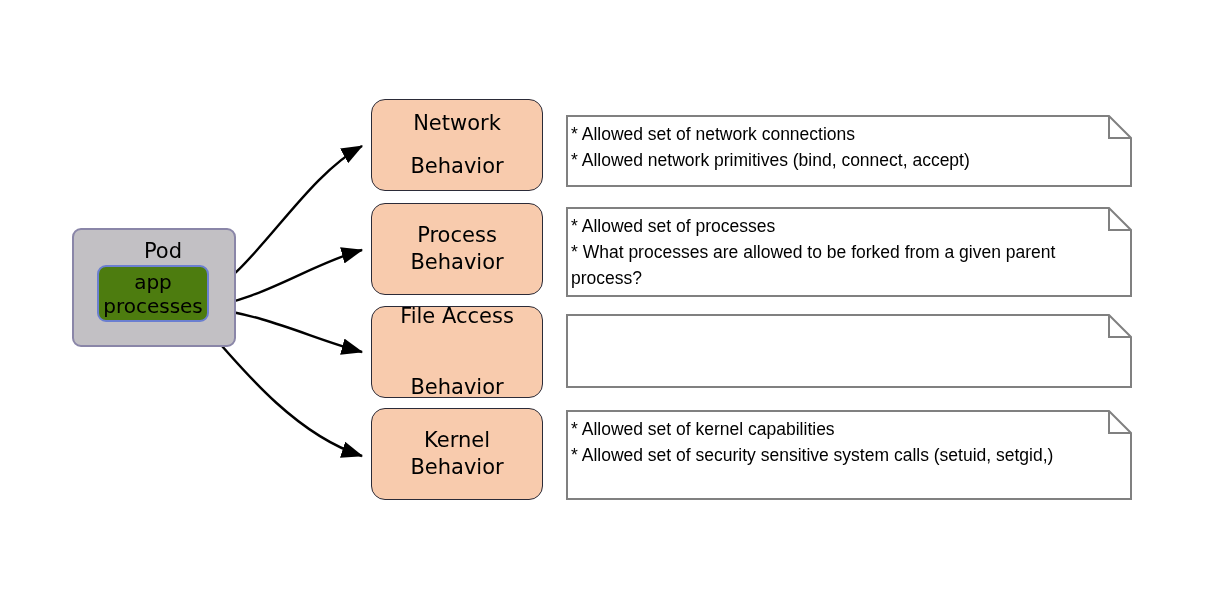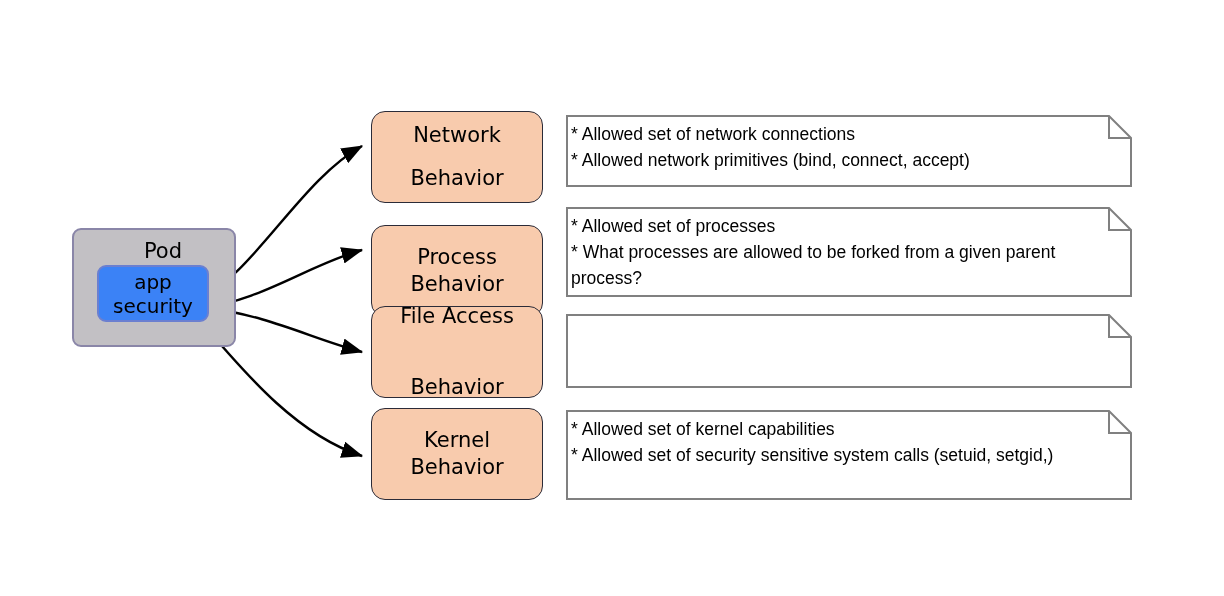--- a/index.html
+++ b/index.html
@@ -56,21 +56,21 @@
     font-family: "DejaVu Sans", sans-serif;
     line-height: 26px;
     padding-left: 7px;
   }
   .app-container-box {
     position: absolute;
     left: 97px;
     top: 265px;
     width: 112px;
     height: 57px;
-    background: #3b82f6;
+    background: #4d7c0f;
     border: 2px solid #6b7fd0;
     border-radius: 9px;
     box-sizing: border-box;
     display: flex;
     flex-direction: column;
     align-items: center;
     justify-content: center;
   }
   .app-container-line {
     font-size: 20px;
@@ -96,22 +96,22 @@
     justify-content: center;
   }
   .behavior-line {
     font-size: 21px;
     color: #000000;
     line-height: 27px;
     text-align: center;
     white-space: nowrap;
     font-family: "DejaVu Sans", sans-serif;
   }
-  .bb-0 { top: 111px; gap: 16px; }
-  .bb-1 { top: 203px; margin-top: 22px; }
+  .bb-0 { top: 99px; gap: 16px; }
+  .bb-1 { top: 203px; }
   .bb-2 { top: 306px; gap: 44px; }
   .bb-3 { top: 408px; }
 
   
   .note {
     position: absolute;
     left: 566px;
     width: 566px;
     box-sizing: border-box;
   }
@@ -152,21 +152,21 @@
     <path d="M 208,308 C 270,316 310,338 362,352" fill="none" stroke="#000000" stroke-width="2.4" marker-end="url(#arrowhead)"></path>
     <path d="M 198,318 C 250,380 300,436 362,456" fill="none" stroke="#000000" stroke-width="2.4" marker-end="url(#arrowhead)"></path>
   </svg>
 
   <div class="pod-box">
     <div class="pod-label">Pod</div>
   </div>
 
   <div class="app-container-box">
     <div class="app-container-line">app</div>
-    <div class="app-container-line">security</div>
+    <div class="app-container-line">processes</div>
   </div>
 
   <div class="behavior-box bb-0">
     <div class="behavior-line">Network</div>
     <div class="behavior-line">Behavior</div>
   </div>
   <div class="behavior-box bb-1">
     <div class="behavior-line">Process</div>
     <div class="behavior-line">Behavior</div>
   </div>

